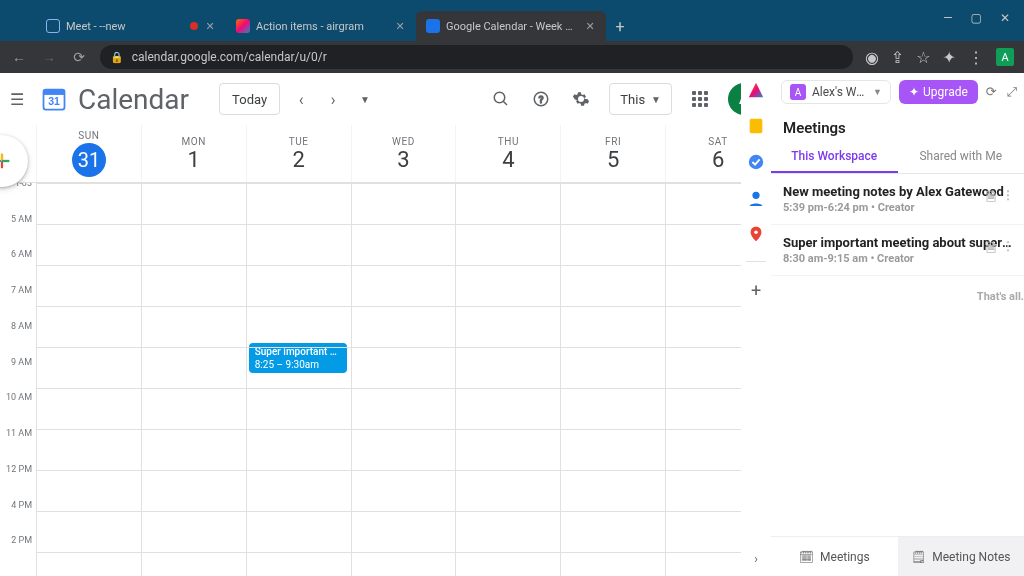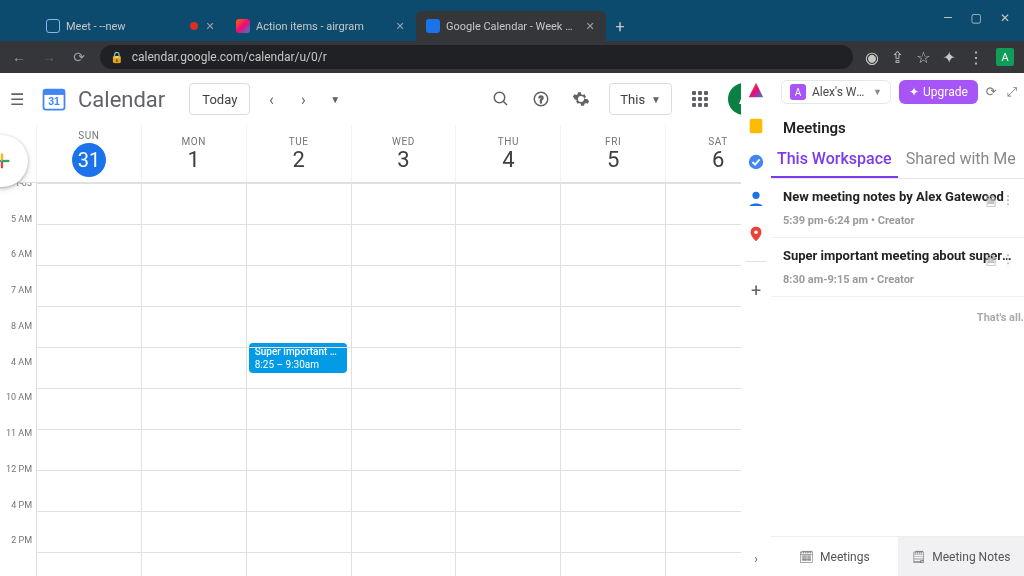--- a/index.html
+++ b/index.html
@@ -22,22 +22,22 @@
   .avatar-chip { width:18px; height:18px; background:#0f9d58; color:#fff; font-size:11px; display:flex; align-items:center; justify-content:center; border-radius:2px;}
   
   .app { display:flex; height:503px; background:#fff; position:relative; }
   .calendar-pane { width:771px; height:503px; position:relative; border-right:1px solid #e0e0e0; display:flex; flex-direction:column;}
   .side-panel { width:253px; height:503px; display:flex; flex-direction:column;}
   
   .cal-header { height:52px; display:flex; align-items:center; padding:0 10px; gap:10px; }
   .hamburger { width:20px; color:#5f6368; font-size:16px; cursor:pointer;}
   .cal-logo { width:28px; height:28px; position:relative; }
   .cal-logo svg { width:28px; height:28px;}
-  .cal-wordmark { font-size:22px; color:#5f6368; }
-  .today-btn { margin-left:14px; border:1px solid #dadce0; border-radius:4px; height:32px; padding:0 12px; font-size:13px; color:#3c4043; background:#fff; display:flex; align-items:center; cursor:pointer;}
+  .cal-wordmark { font-size:28px; color:#5f6368; }
+  .today-btn { margin-left:20px; border:1px solid #dadce0; border-radius:4px; height:32px; padding:0 12px; font-size:13px; color:#3c4043; background:#fff; display:flex; align-items:center; cursor:pointer;}
   .chevron-btn { color:#5f6368; width:22px; height:32px; display:flex; align-items:center; justify-content:center; cursor:pointer; font-size:16px;}
   .range-label { font-size:19px; color:#3c4043; margin-left:6px; display:flex; align-items:center; gap:6px;}
   .range-label .dd { color:#5f6368; font-size:10px;}
   .header-right { margin-left:auto; display:flex; align-items:center; gap:16px;}
   .icon-btn { color:#5f6368; width:24px; height:24px; display:flex; align-items:center; justify-content:center; cursor:pointer;}
   .view-switch { border:1px solid #dadce0; border-radius:4px; height:32px; padding:0 10px; font-size:13px; color:#3c4043; display:flex; align-items:center; gap:6px; cursor:pointer;}
   .apps-grid { display:grid; grid-template-columns:repeat(3,4px); grid-template-rows:repeat(3,4px); gap:2px;}
   .apps-grid span { background:#5f6368; width:4px; height:4px; border-radius:1px;}
   .user-avatar { width:32px; height:32px; border-radius:50%; background:#0b8043; color:#fff; display:flex; align-items:center; justify-content:center; font-size:15px; font-weight:500;}
   
@@ -63,26 +63,26 @@
   .scroll-thumb { position:absolute; right:2px; top:8px; width:6px; height:350px; background:#d0d0d0; border-radius:3px;}
   
   .sp-head { height:38px; display:flex; align-items:center; padding:0 10px; gap:8px;}
   .ws-chip { display:flex; align-items:center; gap:6px; border:1px solid #e6e6e6; border-radius:6px; padding:3px 8px; font-size:12px; color:#4a4a4a; cursor:pointer; max-width:110px;}
   .ws-chip .ws-avatar { width:16px; height:16px; background:#a855f7; color:#fff; border-radius:3px; font-size:10px; display:flex; align-items:center; justify-content:center;}
   .ws-chip .ws-name { flex:1; white-space:nowrap; overflow:hidden; text-overflow:ellipsis;}
   .upgrade-btn { background:#a855f7; color:#fff; border-radius:6px; height:24px; padding:0 10px; font-size:12px; display:flex; align-items:center; gap:4px; cursor:pointer;}
   .sp-head-icons { margin-left:auto; display:flex; gap:10px; color:#777; font-size:13px;}
   .sp-title { font-size:15px; font-weight:600; color:#222; padding:8px 12px 4px;}
   .sp-tabs { display:flex; border-bottom:1px solid #e6e6e6; }
-  .sp-tab { flex:1; text-align:center; font-size:16px; color:#888; padding:8px 0; cursor:pointer;}
+  .sp-tab { flex:1; text-align:center; font-size:12px; color:#888; padding:8px 0; cursor:pointer;}
   .sp-tab.active { color:#7c3aed; border-bottom:2px solid #7c3aed; font-weight:500;}
   .meeting-list { flex:1; overflow:auto;font-weight:bold;}
   .meeting-item { padding:10px 12px; border-bottom:1px solid #f2f2f2; cursor:pointer; position:relative;}
   .m-title { font-size:13px; color:#222; white-space:nowrap; overflow:hidden; text-overflow:ellipsis;}
-  .m-meta { font-size:11px; color:#9a9a9a; margin-top:10px;}
+  .m-meta { font-size:11px; color:#9a9a9a; margin-top:2px;}
   .m-icons { position:absolute; right:10px; top:14px; display:flex; gap:6px; color:#bbb; font-size:12px;}
   .thats-all { text-align:right; color:#aaa; font-size:11px; padding:14px 0;}
   .sp-footer { height:40px; border-top:1px solid #eee; display:flex;}
   .sp-footer-btn { flex:1; display:flex; align-items:center; justify-content:center; gap:6px; font-size:12px; color:#555; cursor:pointer;}
   .sp-footer-btn.active { background:#f1f1f3;}
   
   .side-rail { position:absolute; left:741px; top:0; width:30px; height:503px; display:flex; flex-direction:column; align-items:center; padding-top:8px; gap:18px; background:#fff;}
   .rail-icon { width:18px; height:18px; cursor:pointer;}
   .rail-divider { width:20px; height:1px; background:#e0e0e0;}
   .rail-plus { color:#5f6368; font-size:18px;}
@@ -237,21 +237,21 @@
         </div>
     </div>
 
     <div class="grid-body">
       <div class="hours-col">
         <div>T-03</div>
         <div>5 AM</div>
           <div>6 AM</div>
           <div>7 AM</div>
           <div>8 AM</div>
-          <div>4 AM</div>
+          <div>9 AM</div>
           <div>10 AM</div>
           <div>11 AM</div>
           <div>12 PM</div>
           <div>4 PM</div>
           <div>2 PM</div>
       </div>
       <div class="day-cols" id="day-cols">
         <div class="day-col"></div>
         <div class="day-col"></div>
         <div class="day-col">

